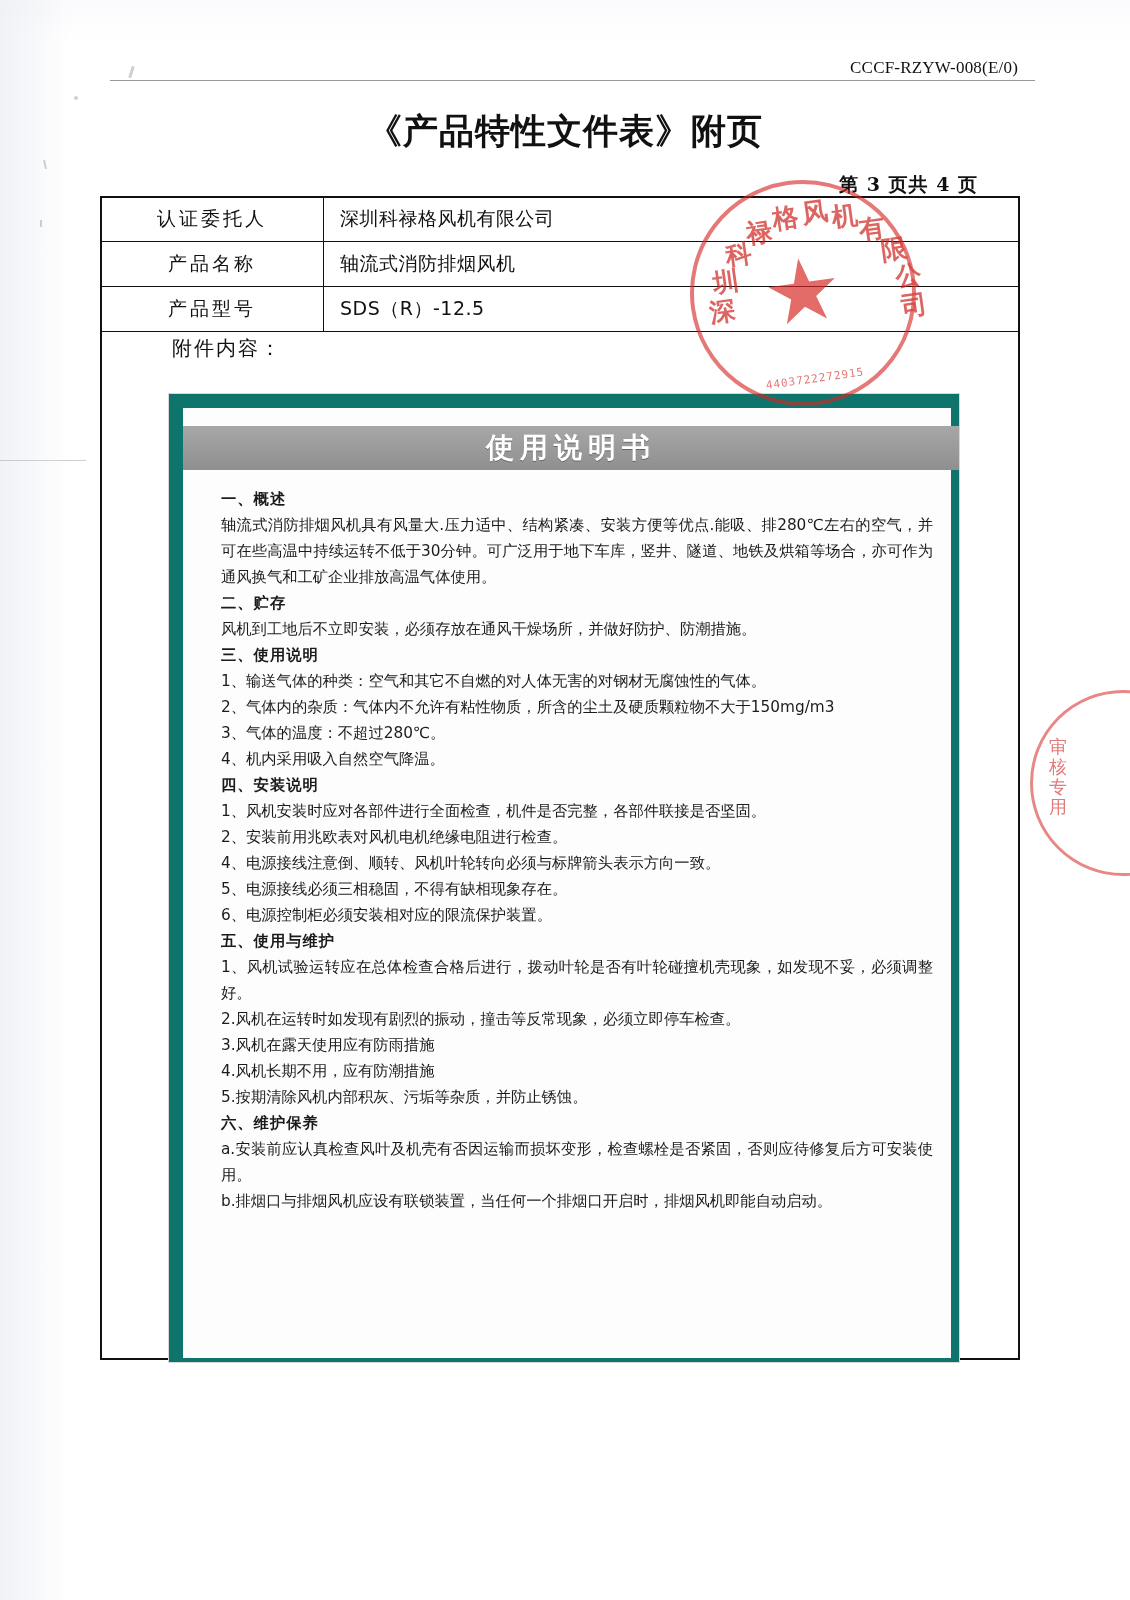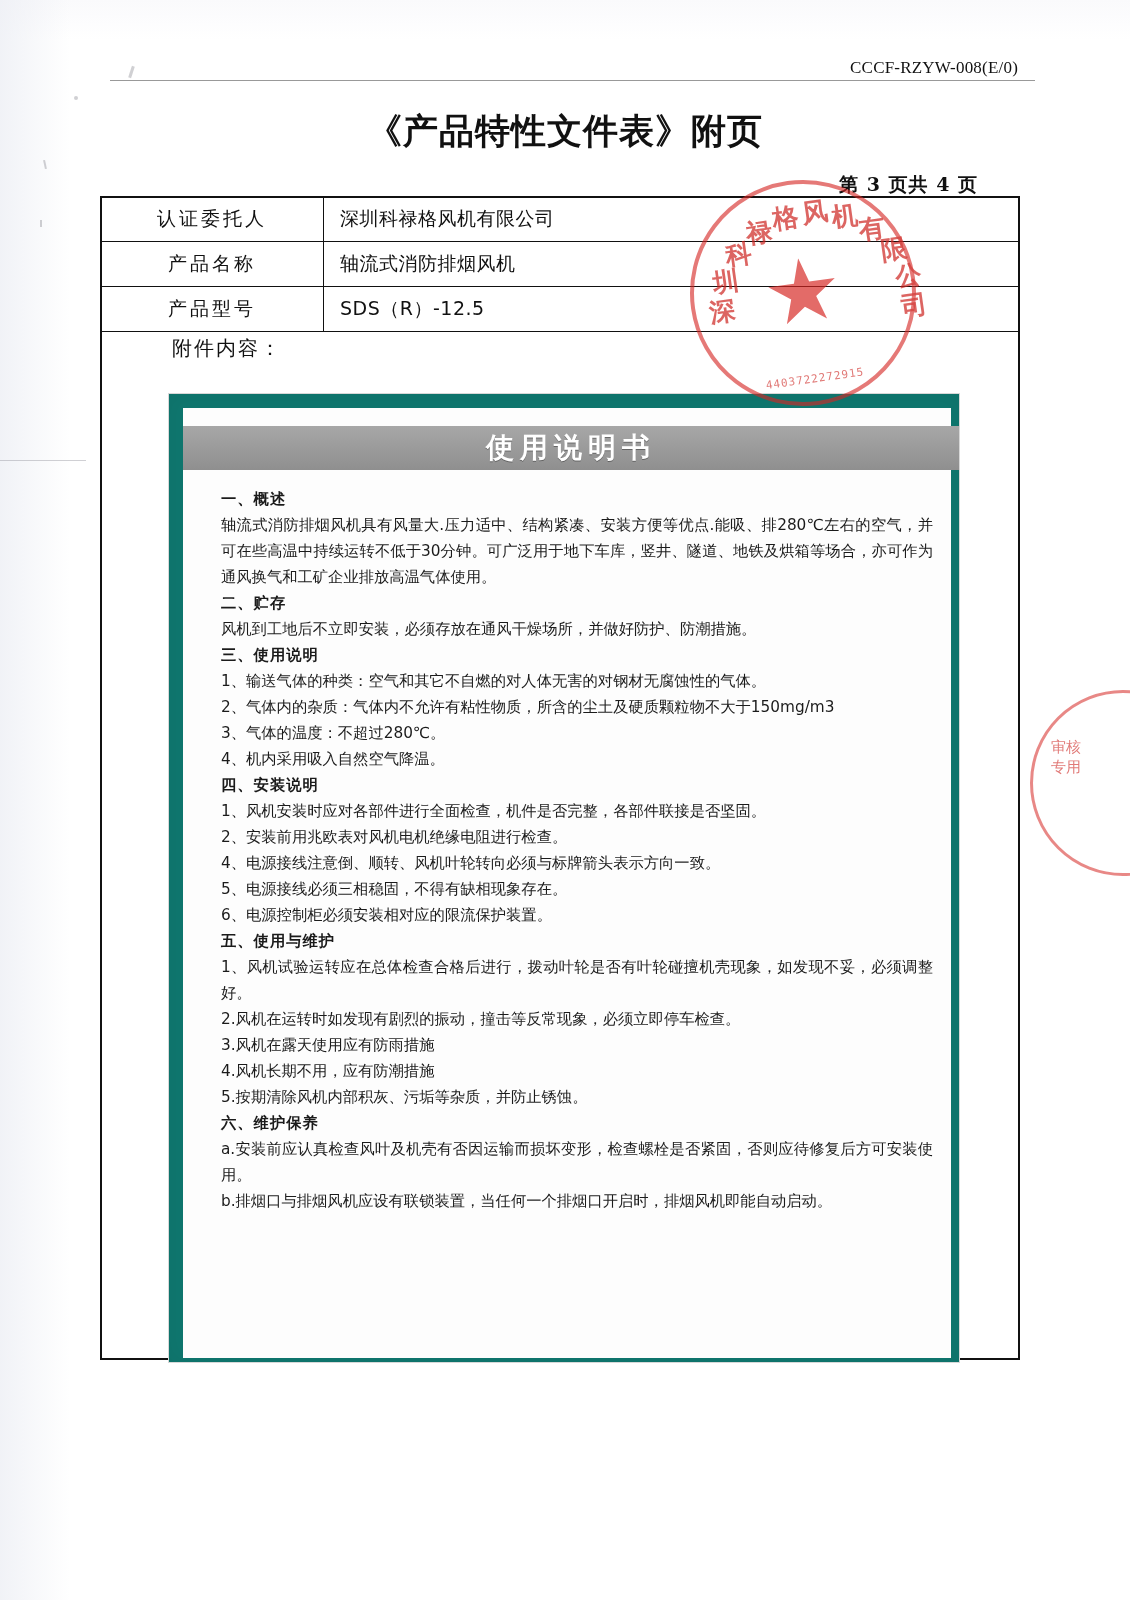--- a/index.html
+++ b/index.html
@@ -230,24 +230,23 @@
     border-radius: 50%;
     border: 3px solid rgba(214,38,34,0.55);
     pointer-events: none;
   }
   .edge-stamp .etext {
     position: absolute;
     left: 16px;
     top: 44px;
     width: 34px;
     font-family: "DejaVu Serif", "Liberation Serif", serif;
-    font-size: 15px;
+    font-size: 18px;
     line-height: 20px;
     color: rgba(205,34,30,0.6);
-    text-align: center;
   }
   
   .scan-mark {
     position: absolute;
     background: rgba(120,120,130,0.35);
     pointer-events: none;
   }
   .fold-line {
     position: absolute;
     left: 0;

